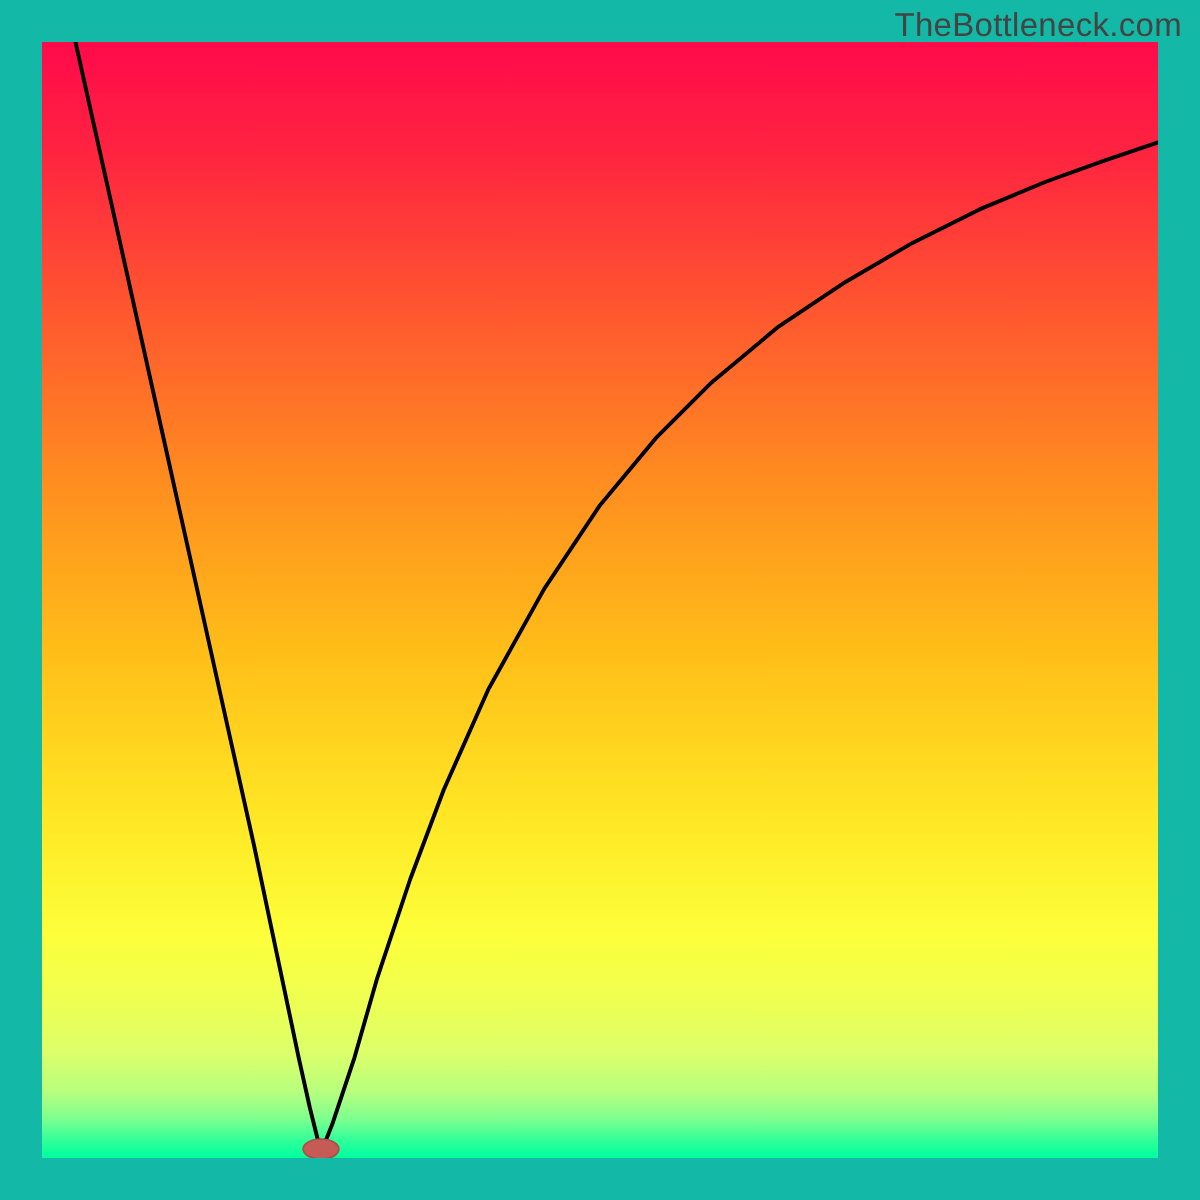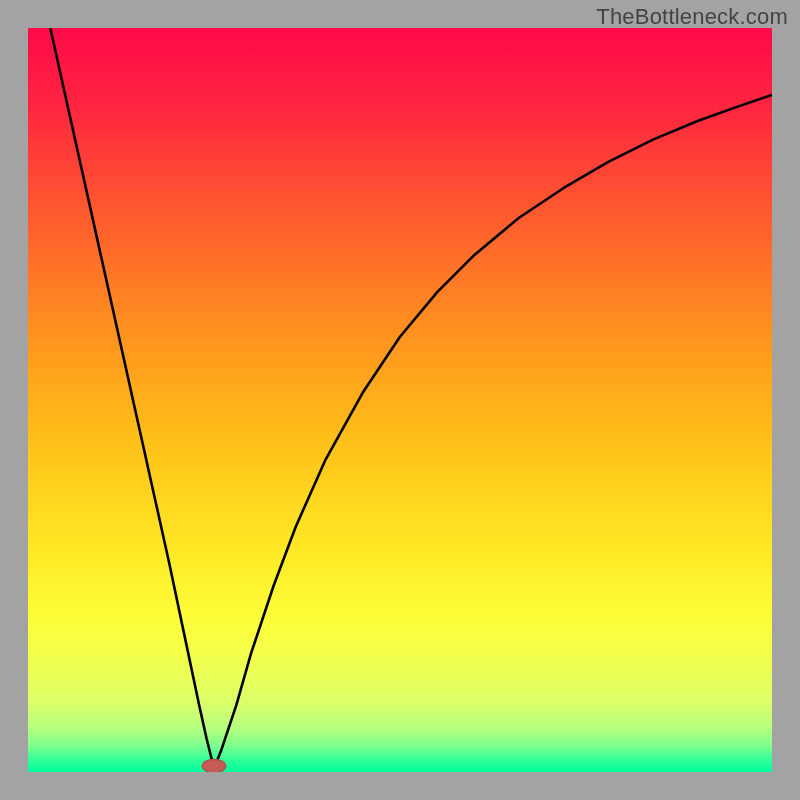--- a/index.html
+++ b/index.html
@@ -7,21 +7,21 @@
     padding: 0;
     width: 800px;
     height: 800px;
     overflow: hidden;
     background: #000;
     font-family: Arial, Helvetica, sans-serif;
   }
   .frame {
     position: absolute;
     inset: 0;
-    background: #a3a3a3;
+    background: #14b8a6;
   }
   .plot {
     position: absolute;
     left: 28px;
     top: 28px;
     width: 744px;
     height: 744px;
     overflow: hidden;
   }
   .watermark {

